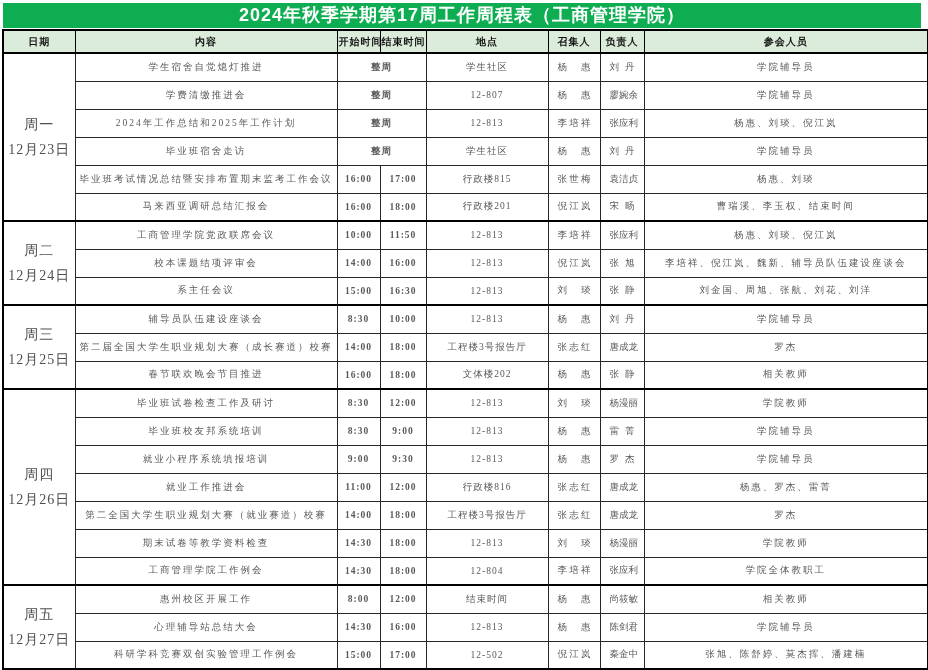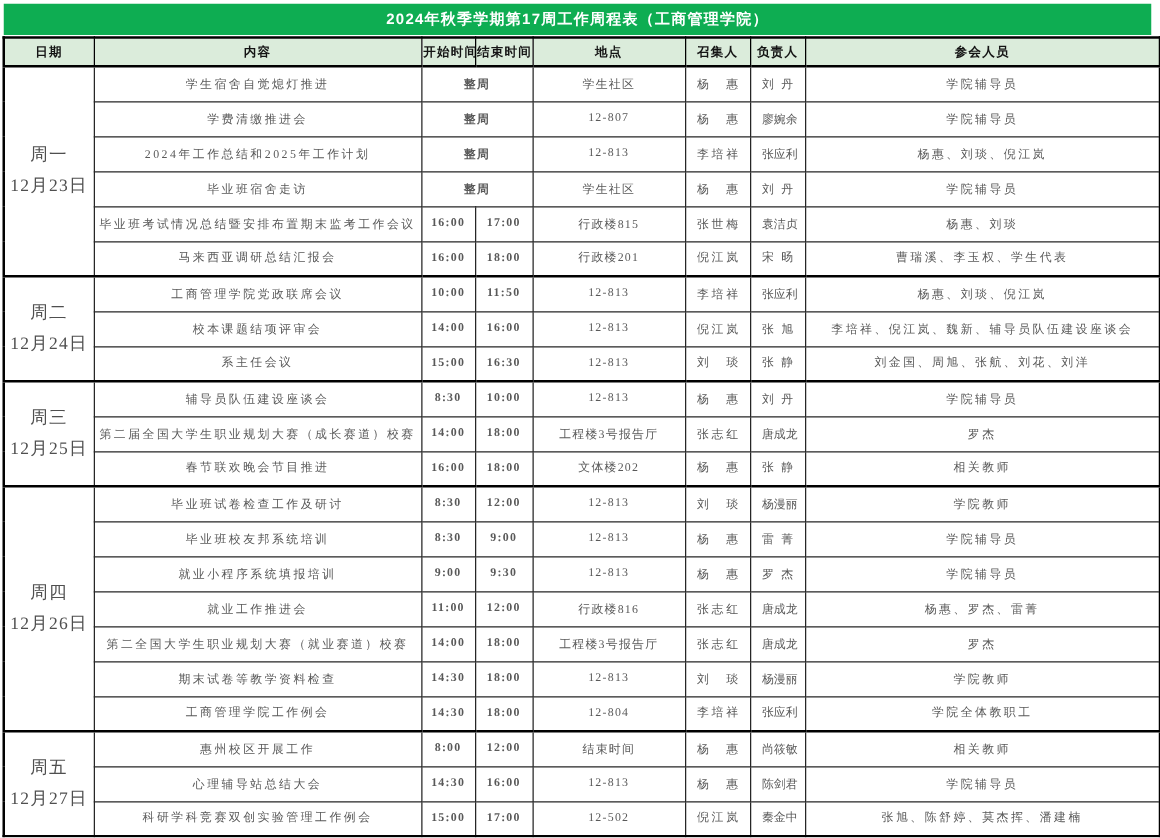--- a/index.html
+++ b/index.html
@@ -13,21 +13,21 @@
   *{box-sizing:border-box;}
   html,body{margin:0;padding:0;background:#f2f2f2;}
   body{font-family:"Liberation Sans",sans-serif;}
   .page{
     width:928px;height:670px;background:#ffffff;
     padding:3px 0 0 2px;overflow:hidden;position:relative;
   }
   .title-bar{
     background:var(--title-bg);color:var(--title-text);
     height:25px;line-height:25px;margin:0 7px 1px 1px;
-    text-align:center;font-weight:bold;font-size:12px;letter-spacing:1px;
+    text-align:center;font-weight:bold;font-size:18px;letter-spacing:1px;
   }
   table.schedule{
     border-collapse:collapse;table-layout:fixed;width:925px;
     border:2px solid var(--border);
   }
   th{
     background:var(--header-bg);color:#141414;
     font-size:10px;font-weight:bold;letter-spacing:1px;
     height:23px;border:1px solid var(--border);border-bottom:2px solid var(--border);
     overflow:hidden;white-space:nowrap;
@@ -124,21 +124,21 @@
           <td class="name-cell">袁洁贞</td>
           <td class="participants-cell">杨惠、刘琰</td>
         </tr>
         <tr>
           <td class="content-cell">马来西亚调研总结汇报会</td>
           <td class="time-cell">16:00</td>
           <td class="time-cell">18:00</td>
           <td class="location-cell">行政楼201</td>
           <td class="name-cell">倪江岚</td>
           <td class="name-cell">宋旸</td>
-          <td class="participants-cell">曹瑞溪、李玉权、学生代表</td>
+          <td class="participants-cell">曹瑞溪、李玉权、结束时间</td>
         </tr>
         <tr class="day-start">
           <td rowspan="3" class="date-cell">
             <div>周二</div>
             <div>12月24日</div>
           </td>
           <td class="content-cell">工商管理学院党政联席会议</td>
           <td class="time-cell">10:00</td>
           <td class="time-cell">11:50</td>
           <td class="location-cell">12-813</td>

